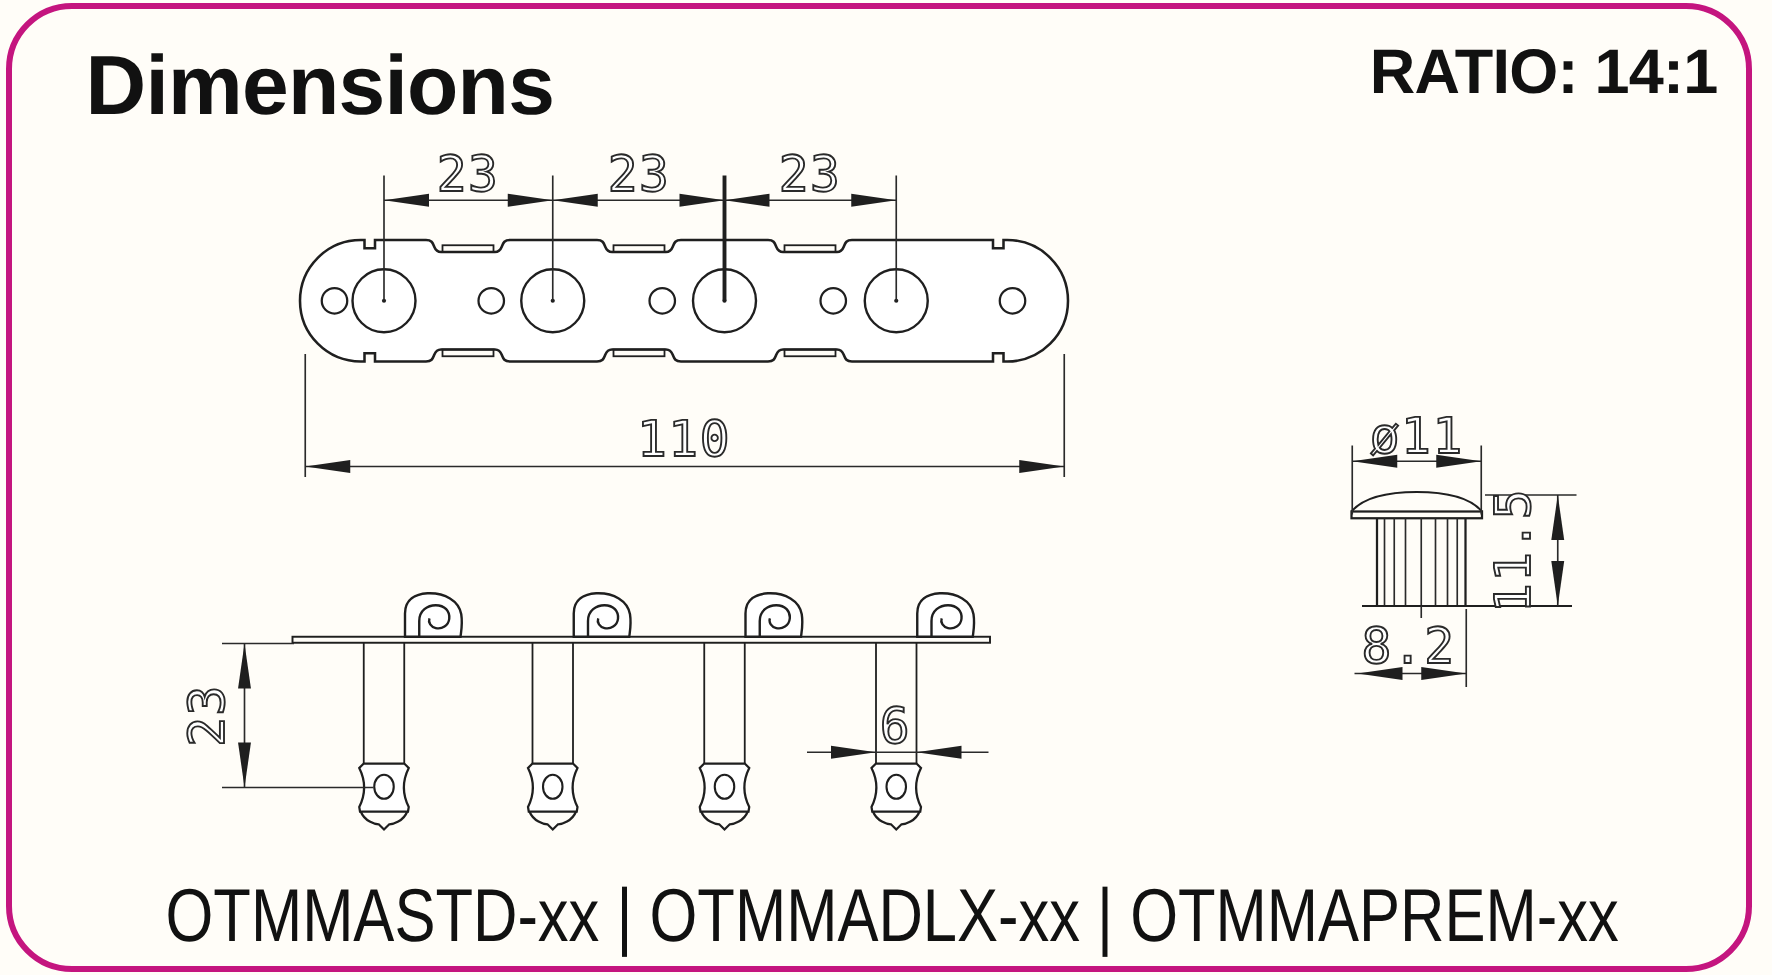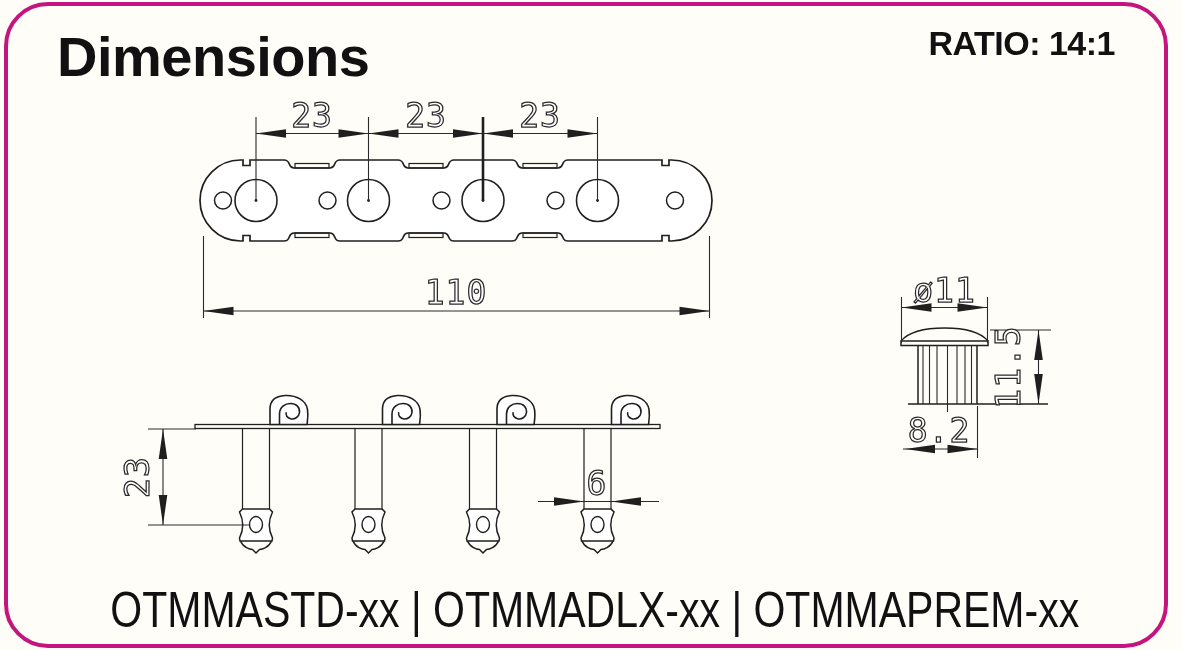--- a/index.html
+++ b/index.html
@@ -11,22 +11,22 @@
   .frame{
     position:absolute;left:4px;top:2px;width:1156px;height:638px;
     border:4px solid #c4157f;border-radius:44px;
     pointer-events:none;
   }
   .title{
     position:absolute;left:57px;top:24px;
     font-size:56px;font-weight:bold;color:#111;letter-spacing:-0.5px;
   }
   .ratio{
-    position:absolute;right:66px;top:24px;
-    font-size:34px;font-weight:bold;color:#111;letter-spacing:-0.5px;
+    position:absolute;right:36px;top:24px;
+    font-size:42px;font-weight:bold;color:#111;letter-spacing:-0.5px;
   }
   .models{
     position:absolute;left:4px;top:581px;width:1181px;
     text-align:center;color:#111;
   }
   .models span{
     display:inline-block;font-size:50px;font-weight:normal;
     transform:scaleX(0.82);transform-origin:center;
     white-space:nowrap;letter-spacing:0px;
   }

